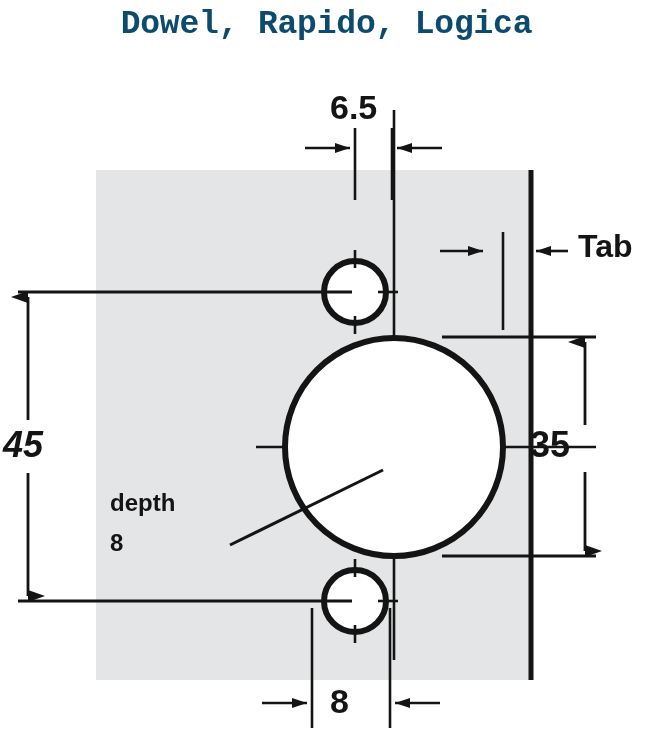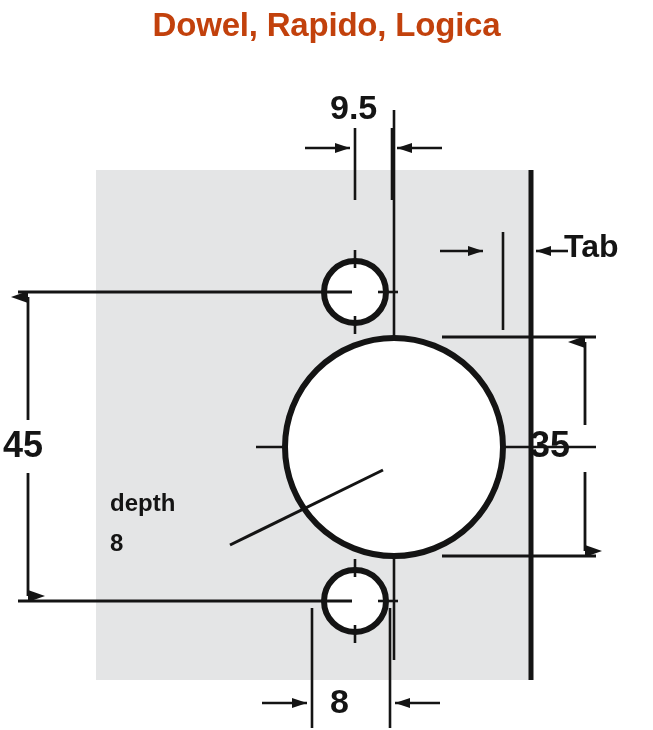--- a/index.html
+++ b/index.html
@@ -16,44 +16,44 @@
     height: 730px;
     background: #ffffff;
     overflow: hidden;
   }
   #title {
     position: absolute;
     left: 0;
     top: 6px;
     width: 653px;
     text-align: center;
-    font-family: Liberation Sans, sans-serif;
+    font-family: Liberation Mono, monospace;
     font-weight: bold;
     font-size: 33px;
     letter-spacing: -0.2px;
-    color: #c2410c;
+    color: #0c4a6e;
     white-space: nowrap;
   }
   #drawing {
     position: absolute;
     left: 0;
     top: 0;
     width: 653px;
     height: 730px;
   }
   .dimtext {
     position: absolute;
     font-family: "Liberation Sans", sans-serif;
     font-weight: bold;
     color: #141414;
     white-space: nowrap;
   }
   #lbl-95   { left: 330px; top: 88px;  font-size: 34px; }
-  #lbl-tab  { left: 564px; top: 228px; font-size: 32px; }
-  #lbl-45   { left: 3px;   top: 424px; font-size: 36px; }
+  #lbl-tab  { left: 578px; top: 228px; font-size: 32px; }
+  #lbl-45   { left: 3px;   top: 424px; font-size: 36px; font-style: italic; }
   #lbl-35   { left: 530px; top: 424px; font-size: 36px; }
   #lbl-8bot { left: 330px; top: 682px; font-size: 34px; }
   #lbl-depth{ left: 110px; top: 483px; font-size: 24px; line-height: 40px; }
   #lbl-depth .d2 { display: block; }
 </style>
 </head>
 <body>
 
 <div id="root">
 
@@ -145,21 +145,21 @@
     <g stroke="#141414" fill="none">
       <line x1="312" y1="608" x2="312" y2="728" stroke-width="2.6"></line>
       <line x1="390" y1="608" x2="390" y2="728" stroke-width="2.6"></line>
       <line x1="262" y1="703" x2="307" y2="703" stroke-width="2.6" marker-end="url(#arrR)"></line>
       <line x1="440" y1="703" x2="395" y2="703" stroke-width="2.6" marker-end="url(#arrL)"></line>
     </g>
 
     <line x1="230" y1="545" x2="383" y2="470" stroke="#141414" stroke-width="3"></line>
   </svg>
 
-  <div class="dimtext" id="lbl-95">9.5</div>
+  <div class="dimtext" id="lbl-95">6.5</div>
   <div class="dimtext" id="lbl-tab">Tab</div>
   <div class="dimtext" id="lbl-45">45</div>
   <div class="dimtext" id="lbl-35">35</div>
   <div class="dimtext" id="lbl-8bot">8</div>
   <div class="dimtext" id="lbl-depth">
     <span>depth</span>
     <span class="d2">8</span>
   </div>
 
 </div>

